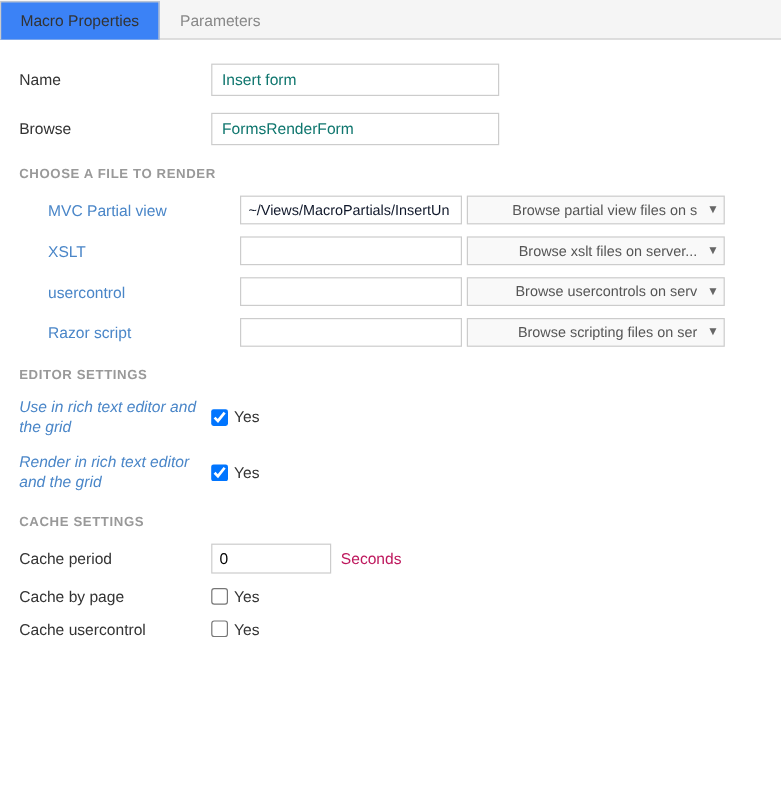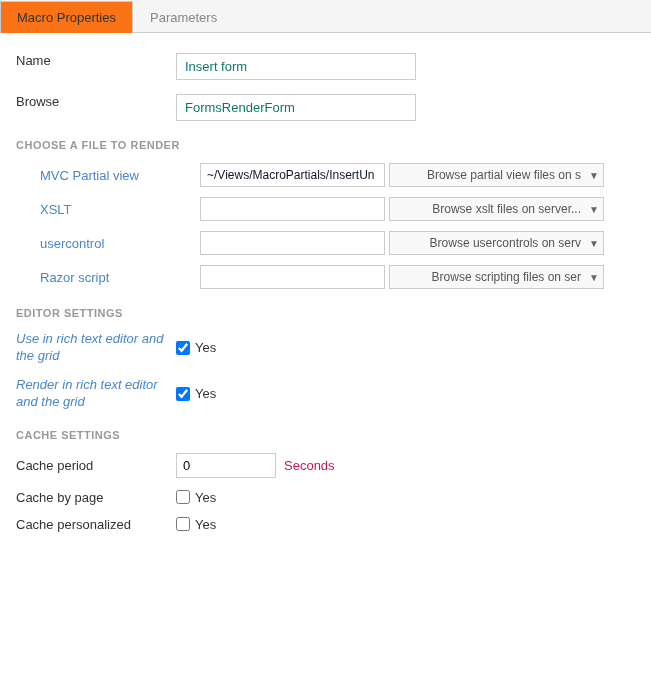--- a/index.html
+++ b/index.html
@@ -22,35 +22,35 @@
     .tab {
       padding: 8px 16px;
       cursor: pointer;
       font-size: 13px;
       border: 1px solid transparent;
       border-bottom: none;
       position: relative;
       top: 1px;
     }
     .tab.active {
-      background: #f97316;
+      background: #3b82f6;
       border-color: #ccc;
       border-bottom-color: #fff;
       color: #333;
     }
     .tab.inactive {
       color: #888;
       background: transparent;
     }
     .content {
       padding: 20px 16px;
     }
     .form-row {
       display: flex;
-      align-items: flex-start;
+      align-items: center;
       margin-bottom: 14px;
     }
     .form-label {
       width: 160px;
       font-size: 13px;
       color: #333;
       flex-shrink: 0;
     }
     .form-input {
       border: 1px solid #ccc;
@@ -261,21 +261,21 @@
 
     <div class="cache-row">
       <div class="cache-label">Cache by page</div>
       <div class="checkbox-group">
         <input type="checkbox" style="">
         <span class="checkbox-label">Yes</span>
       </div>
     </div>
 
     <div class="cache-row">
-      <div class="cache-label">Cache personalized</div>
+      <div class="cache-label">Cache usercontrol</div>
       <div class="checkbox-group">
         <input type="checkbox" style="">
         <span class="checkbox-label">Yes</span>
       </div>
     </div>
 
   </div>
 </div>
 
 </body></html>

